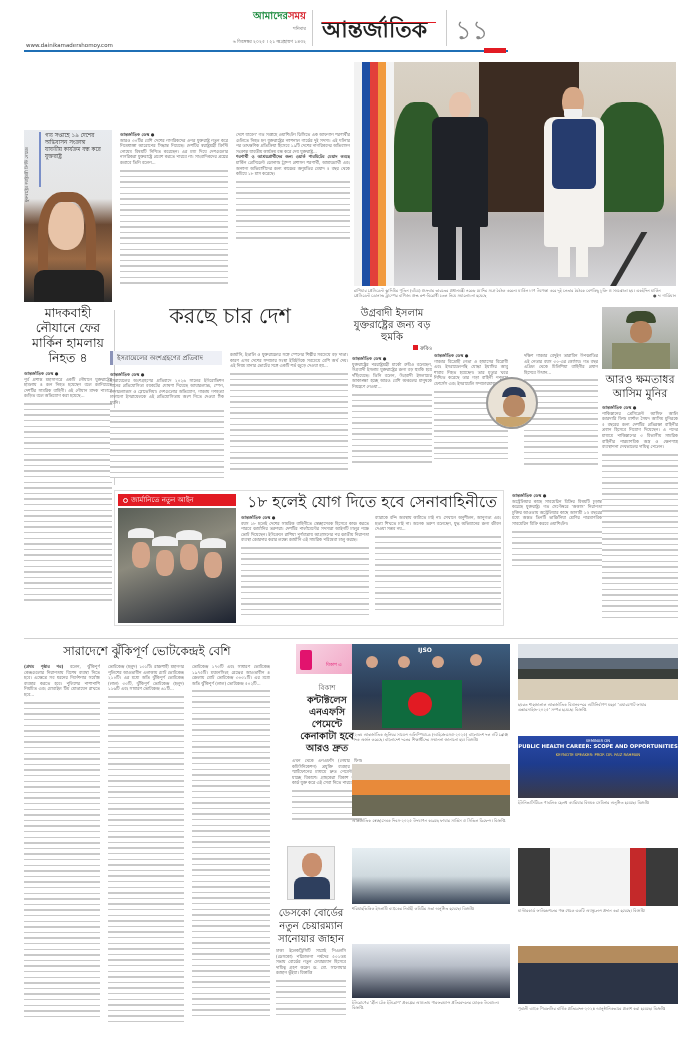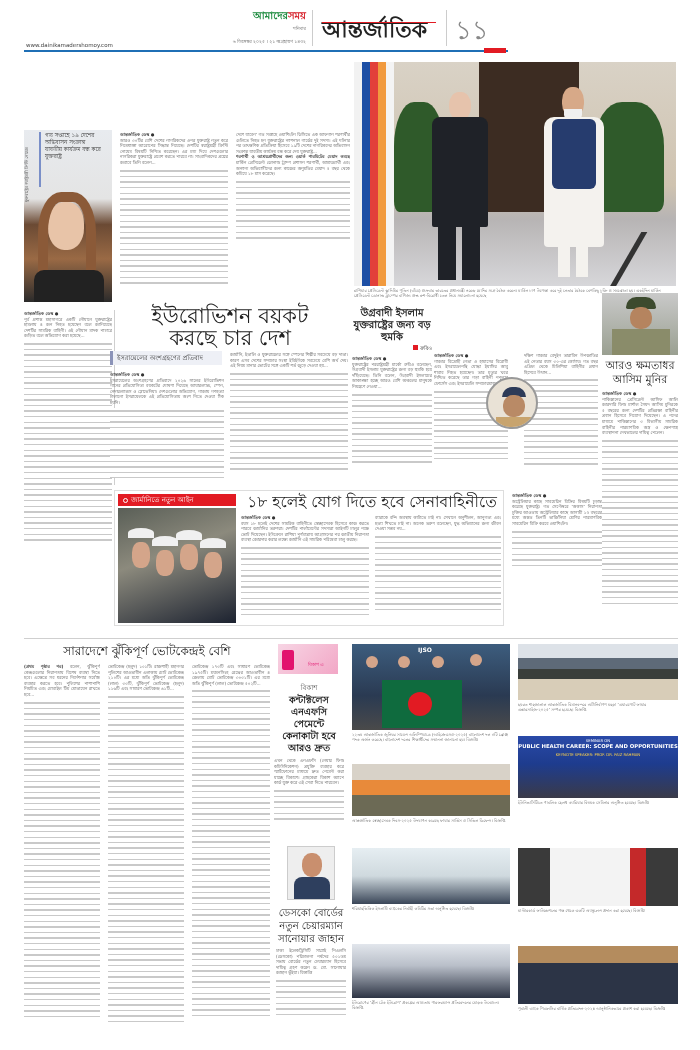--- a/index.html
+++ b/index.html
@@ -87,47 +87,47 @@
       <div class="abs" style="left:42px;top:160px;width:12px;height:30px;background:#f4f2ee;"></div>
     </div>
   </div>
   <div class="abs caption" style="left:0;top:226px;width:322px;height:18px;">
     <span>রাশিয়ার প্রেসিডেন্ট ভ্লাদিমির পুতিন (বাঁয়ে) শুক্রবার ভারতের প্রধানমন্ত্রী নরেন্দ্র মোদির সঙ্গে বৈঠক করেন। মার্কিন চাপ উপেক্ষা করে দুই নেতার বৈঠকে বেশকিছু চুক্তি ও সমঝোতা হয়। একইদিন মার্কিন প্রেসিডেন্ট ডোনাল্ড ট্রাম্পের বাণিজ্য শুল্ক রুশ-বিরোধী তেল নিয়ে সমালোচনা হয়েছে</span>
     <span style="float:right;">● দ্য গার্ডিয়ান</span>
   </div>
 </div>
 
 <div class="abs" style="left:24px;top:305px;width:88px;height:330px;">
+  <div class="hl" style="font-size:12.5px;line-height:15px;padding:0 4px;">মাদকবাহী নৌযানে ফের মার্কিন হামলায় নিহত ৪</div>
   <div class="txt" style="margin-top:6px;height:255px;">
     <span class="lead">আন্তর্জাতিক ডেস্ক ●</span><br>
     <span>পূর্ব প্রশান্ত মহাসাগরে একটি নৌযানে যুক্তরাষ্ট্রের হামলায় ৪ জন নিহত হয়েছেন বলে জানিয়েছে দেশটির সামরিক বাহিনী। ওই নৌযান মাদক পাচারে জড়িত বলে অভিযোগ করা হয়েছে...</span>
     <div class="filler" style="height:200px;margin-top:2px;"></div>
   </div>
 </div>
 <div class="abs rule" style="left:114px;top:310px;width:1px;height:175px;"></div>
 
 <div class="abs" style="left:110px;top:305px;width:240px;height:180px;">
   <div class="hl" style="font-size:21px;line-height:22px;">
-    <div>ইউরোভিশন বয়কট</div>
     <div>করছে চার দেশ</div>
   </div>
 </div>
 <div class="abs greybar" style="left:110px;top:351px;width:112px;height:14px;">ইসরায়েলের অংশগ্রহণের প্রতিবাদ</div>
 <div class="abs txt" style="left:110px;top:372px;width:114px;height:112px;">
   <span class="lead">আন্তর্জাতিক ডেস্ক ●</span><br>
   <span>ইসরায়েলের অংশগ্রহণের প্রতিবাদে ২০২৬ সালের ইউরোভিশন গানের প্রতিযোগিতা বয়কটের ঘোষণা দিয়েছে আয়ারল্যান্ড, স্পেন, নেদারল্যান্ডস ও স্লোভেনিয়া। দেশগুলোর অভিযোগ, গাজায় গণহত্যা চালানো ইসরায়েলকে এই প্রতিযোগিতায় অংশ নিতে দেওয়া ঠিক হয়নি।</span>
   <div class="filler" style="height:70px;margin-top:2px;"></div>
 </div>
 <div class="abs txt" style="left:230px;top:352px;width:118px;height:132px;">
   <span>জার্মানি, ইতালি ও যুক্তরাজ্যের সঙ্গে স্পেনের শিল্পীর সবচেয়ে বড় দাতা। কারণ এসব দেশের সম্প্রচার সংস্থা ইবিইউকে সবচেয়ে বেশি অর্থ দেয়। এই নিয়ম মানার ভোটের সঙ্গে একটি শর্ত জুড়ে দেওয়া হয়...</span>
   <div class="filler" style="height:100px;margin-top:2px;"></div>
 </div>
 
 <div class="abs" style="left:352px;top:307px;width:80px;height:180px;">
-  <div class="hl" style="font-size:10px;line-height:12px;font-weight:bold;">উগ্রবাদী ইসলাম যুক্তরাষ্ট্রের জন্য বড় হুমকি</div>
+  <div class="hl" style="font-size:10px;line-height:12px;">উগ্রবাদী ইসলাম যুক্তরাষ্ট্রের জন্য বড় হুমকি</div>
   <div style="text-align:right;font-size:5px;margin-top:2px;color:#333;">
     <span style="display:inline-block;width:5px;height:5px;background:#e21b23;margin-right:2px;"></span><span>রুবিও</span>
   </div>
   <div class="txt" style="margin-top:3px;height:125px;">
     <span class="lead">আন্তর্জাতিক ডেস্ক ●</span><br>
     <span>যুক্তরাষ্ট্রের পররাষ্ট্রমন্ত্রী মার্কো রুবিও বলেছেন, উগ্রবাদী ইসলাম যুক্তরাষ্ট্রের জন্য বড় হুমকি হয়ে দাঁড়িয়েছে। তিনি বলেন, উগ্রবাদী ইসলামের আকাঙ্ক্ষা হচ্ছে আরও বেশি অঞ্চলের মানুষকে নিয়ন্ত্রণে নেওয়া...</span>
     <div class="filler" style="height:75px;margin-top:2px;"></div>
   </div>
 </div>
 
@@ -141,21 +141,21 @@
     <span>দক্ষিণ গাজার বেদুইন তারাবিন উপজাতির এই নেতার বয়স ৩০-এর কোঠায়। গত বছর এপ্রিল থেকে মিলিশিয়া বাহিনীর প্রধান হিসেবে উত্থান...</span>
     <div class="filler" style="height:90px;margin-top:2px;"></div>
   </div>
   <div class="abs" style="left:52px;top:70px;width:52px;height:52px;border-radius:50%;border:2px solid #999;background:#e9e2d6;overflow:hidden;">
     <div class="abs" style="left:14px;top:8px;width:24px;height:10px;background:#2d3b58;border-radius:10px 10px 0 0;"></div>
     <div class="abs" style="left:15px;top:16px;width:22px;height:22px;border-radius:45%;background:#b98a66;"></div>
     <div class="abs" style="left:8px;top:38px;width:38px;height:14px;background:#c8a46e;"></div>
   </div>
 </div>
 
-<div class="abs" style="left:602px;top:293px;width:76px;height:428px;">
+<div class="abs" style="left:602px;top:307px;width:76px;height:428px;">
   <div class="photo" style="width:76px;height:62px;background:linear-gradient(180deg,#c9c9c9,#9aa091);position:relative;">
     <div class="abs" style="left:24px;top:4px;width:30px;height:12px;background:#3c4a2e;border-radius:12px 12px 2px 2px;"></div>
     <div class="abs" style="left:28px;top:14px;width:22px;height:22px;border-radius:45%;background:#b5845f;"></div>
     <div class="abs" style="left:10px;top:36px;width:58px;height:26px;background:#8a8c6a;"></div>
   </div>
   <div class="hl" style="font-size:11px;line-height:14px;margin-top:4px;">আরও ক্ষমতাধর আসিম মুনির</div>
   <div class="txt" style="margin-top:4px;height:226px;">
     <span class="lead">আন্তর্জাতিক ডেস্ক ●</span><br>
     <span>পাকিস্তানের প্রেসিডেন্ট আসিফ আলি জারদারি ফিল্ড মার্শাল সৈয়দ আসিম মুনিরকে ৫ বছরের জন্য দেশটির প্রতিরক্ষা বাহিনীর প্রধান হিসেবে নিয়োগ দিয়েছেন। এ পদের মাধ্যমে পাকিস্তানের ৩ বিভাগীয় সামরিক বাহিনীর পারমাণবিক অস্ত্র ও ক্ষেপণাস্ত্র ব্যবস্থাপনা দেখভালের দায়িত্ব পেলেন।</span>
     <div class="filler" style="height:170px;margin-top:2px;"></div>
@@ -208,21 +208,21 @@
   <div class="abs txt" style="left:84px;top:22px;width:76px;height:378px;">
     <span>ভোটকেন্দ্র (হলুদ) ১০১টি। রাজশাহী মহানগর পুলিশের আওতাধীন এলাকায় মোট ভোটকেন্দ্র ২১০টি। এর মধ্যে অতি ঝুঁকিপূর্ণ ভোটকেন্দ্র (লাল) ৩৩টি, ঝুঁকিপূর্ণ ভোটকেন্দ্র (হলুদ) ১১৬টি এবং সাধারণ ভোটকেন্দ্র ৬১টি...</span>
     <div class="filler" style="height:330px;margin-top:2px;"></div>
   </div>
   <div class="abs txt" style="left:168px;top:22px;width:78px;height:378px;">
     <span>ভোটকেন্দ্র ১৭৩টি এবং সাধারণ ভোটকেন্দ্র ১৯৭৫টি। ময়মনসিংহ রেঞ্জের আওতাধীন ৪ জেলায় মোট ভোটকেন্দ্র ৩০৩১টি। এর মধ্যে অতি ঝুঁকিপূর্ণ (লাল) ভোটকেন্দ্র ৫০২টি...</span>
     <div class="filler" style="height:330px;margin-top:2px;"></div>
   </div>
 </div>
 
-<div class="abs" style="left:274px;top:644px;width:70px;height:160px;">
+<div class="abs" style="left:292px;top:644px;width:70px;height:160px;">
   <div class="photo" style="margin:0 4px;width:60px;height:30px;background:linear-gradient(135deg,#f7d5e4,#f2a7c6);position:relative;">
     <div class="abs" style="left:4px;top:6px;width:12px;height:20px;background:#e2136e;border-radius:2px;"></div>
     <div class="abs" style="left:30px;top:18px;font-size:4.5px;color:#e2136e;">বিকাশ এ</div>
   </div>
   <div style="text-align:center;font-size:7px;color:#555;margin-top:8px;font-family:'DejaVu Serif',serif;">বিকাশ</div>
   <div class="hl" style="font-size:9.5px;line-height:12px;font-weight:bold;">কন্টাক্টলেস এনএফসি পেমেন্টে কেনাকাটা হবে আরও দ্রুত</div>
   <div class="txt" style="margin-top:4px;height:66px;">
     <span>এখন থেকে এনএফসি (নেয়ার ফিল্ড কমিউনিকেশন) প্রযুক্তি ব্যবহার করে স্মার্টফোনের মাধ্যমে দ্রুত পেমেন্ট করা যাচ্ছে বিকাশে। গ্রাহকেরা বিকাশ অ্যাপে কার্ড যুক্ত করে এই সেবা নিতে পারবেন।</span>
     <div class="filler" style="height:40px;margin-top:2px;"></div>
   </div>

